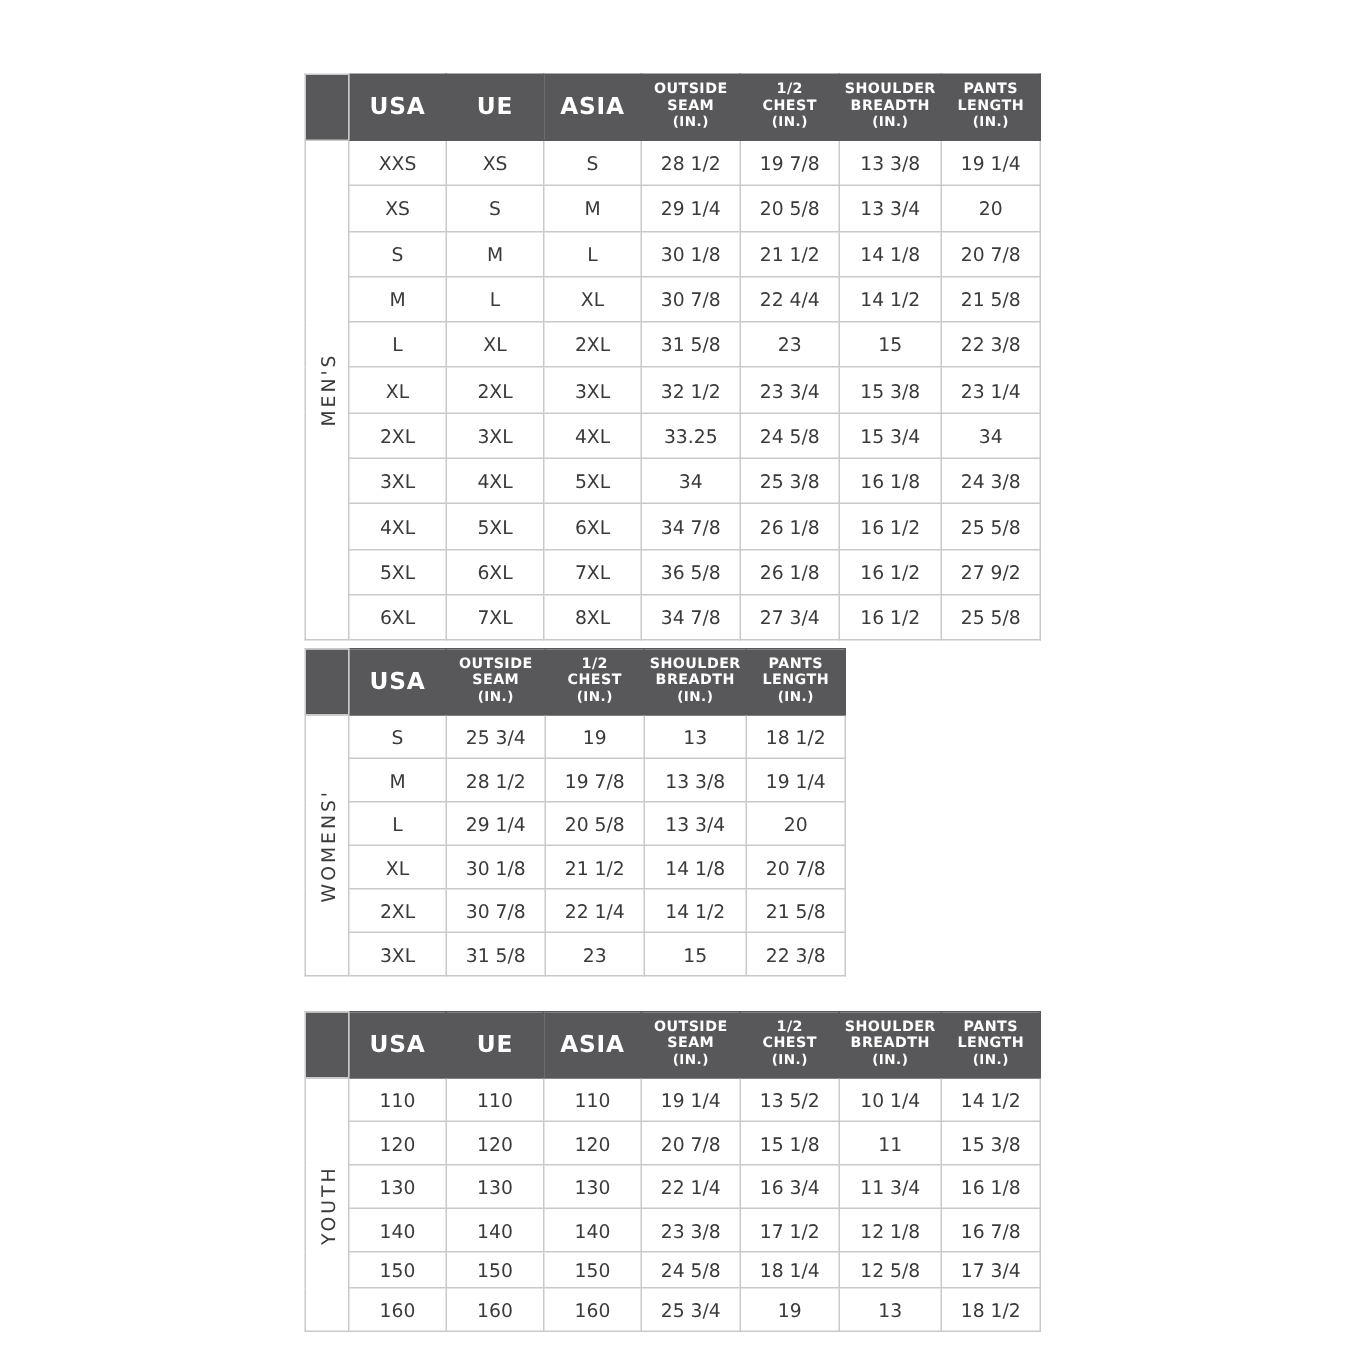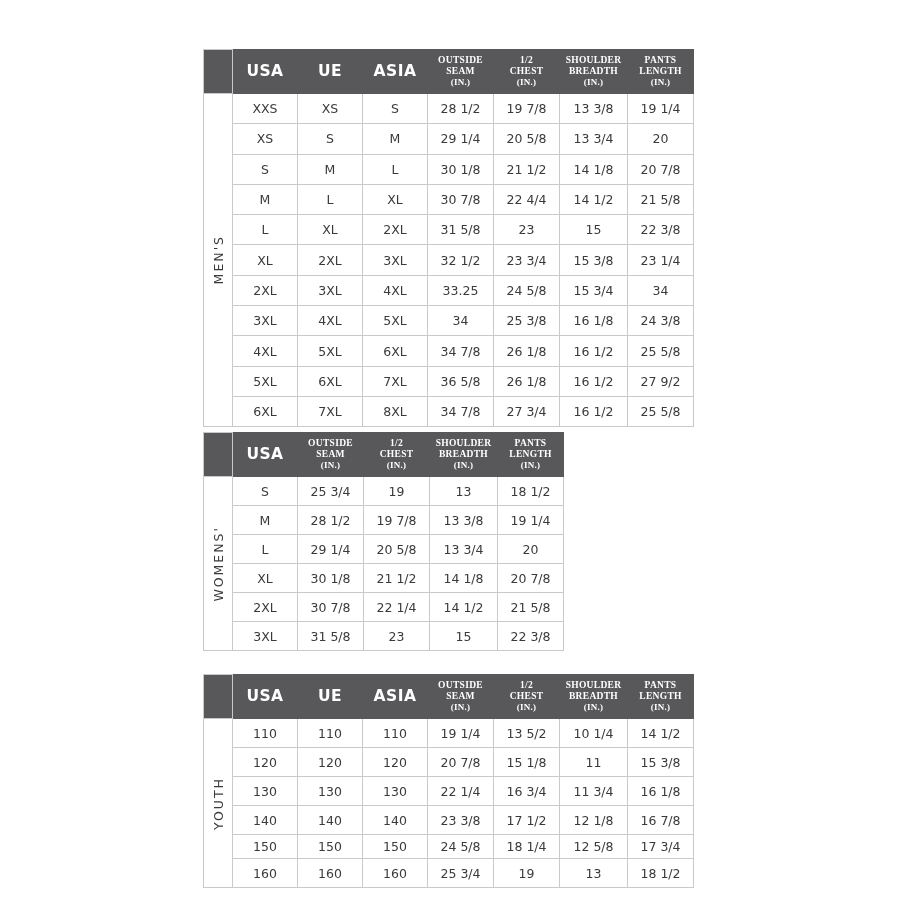--- a/index.html
+++ b/index.html
@@ -51,21 +51,20 @@
     font-weight: bold;
     line-height: 1.15;
   }
   thead th.big {
     font-size: 15.5px;
     letter-spacing: 0.5px;
   }
   thead th.small {
     font-size: 9.5px;
     letter-spacing: 0.3px;
-    font-family: Liberation Serif, serif;
   }
   td.rowlabel {
     background: #ffffff;
     border: 1px solid #c9c9c9;
     font-size: 11px;
     letter-spacing: 2px;
     color: #3a3a3a;
     font-weight: normal;
     width: 28px;
   }

